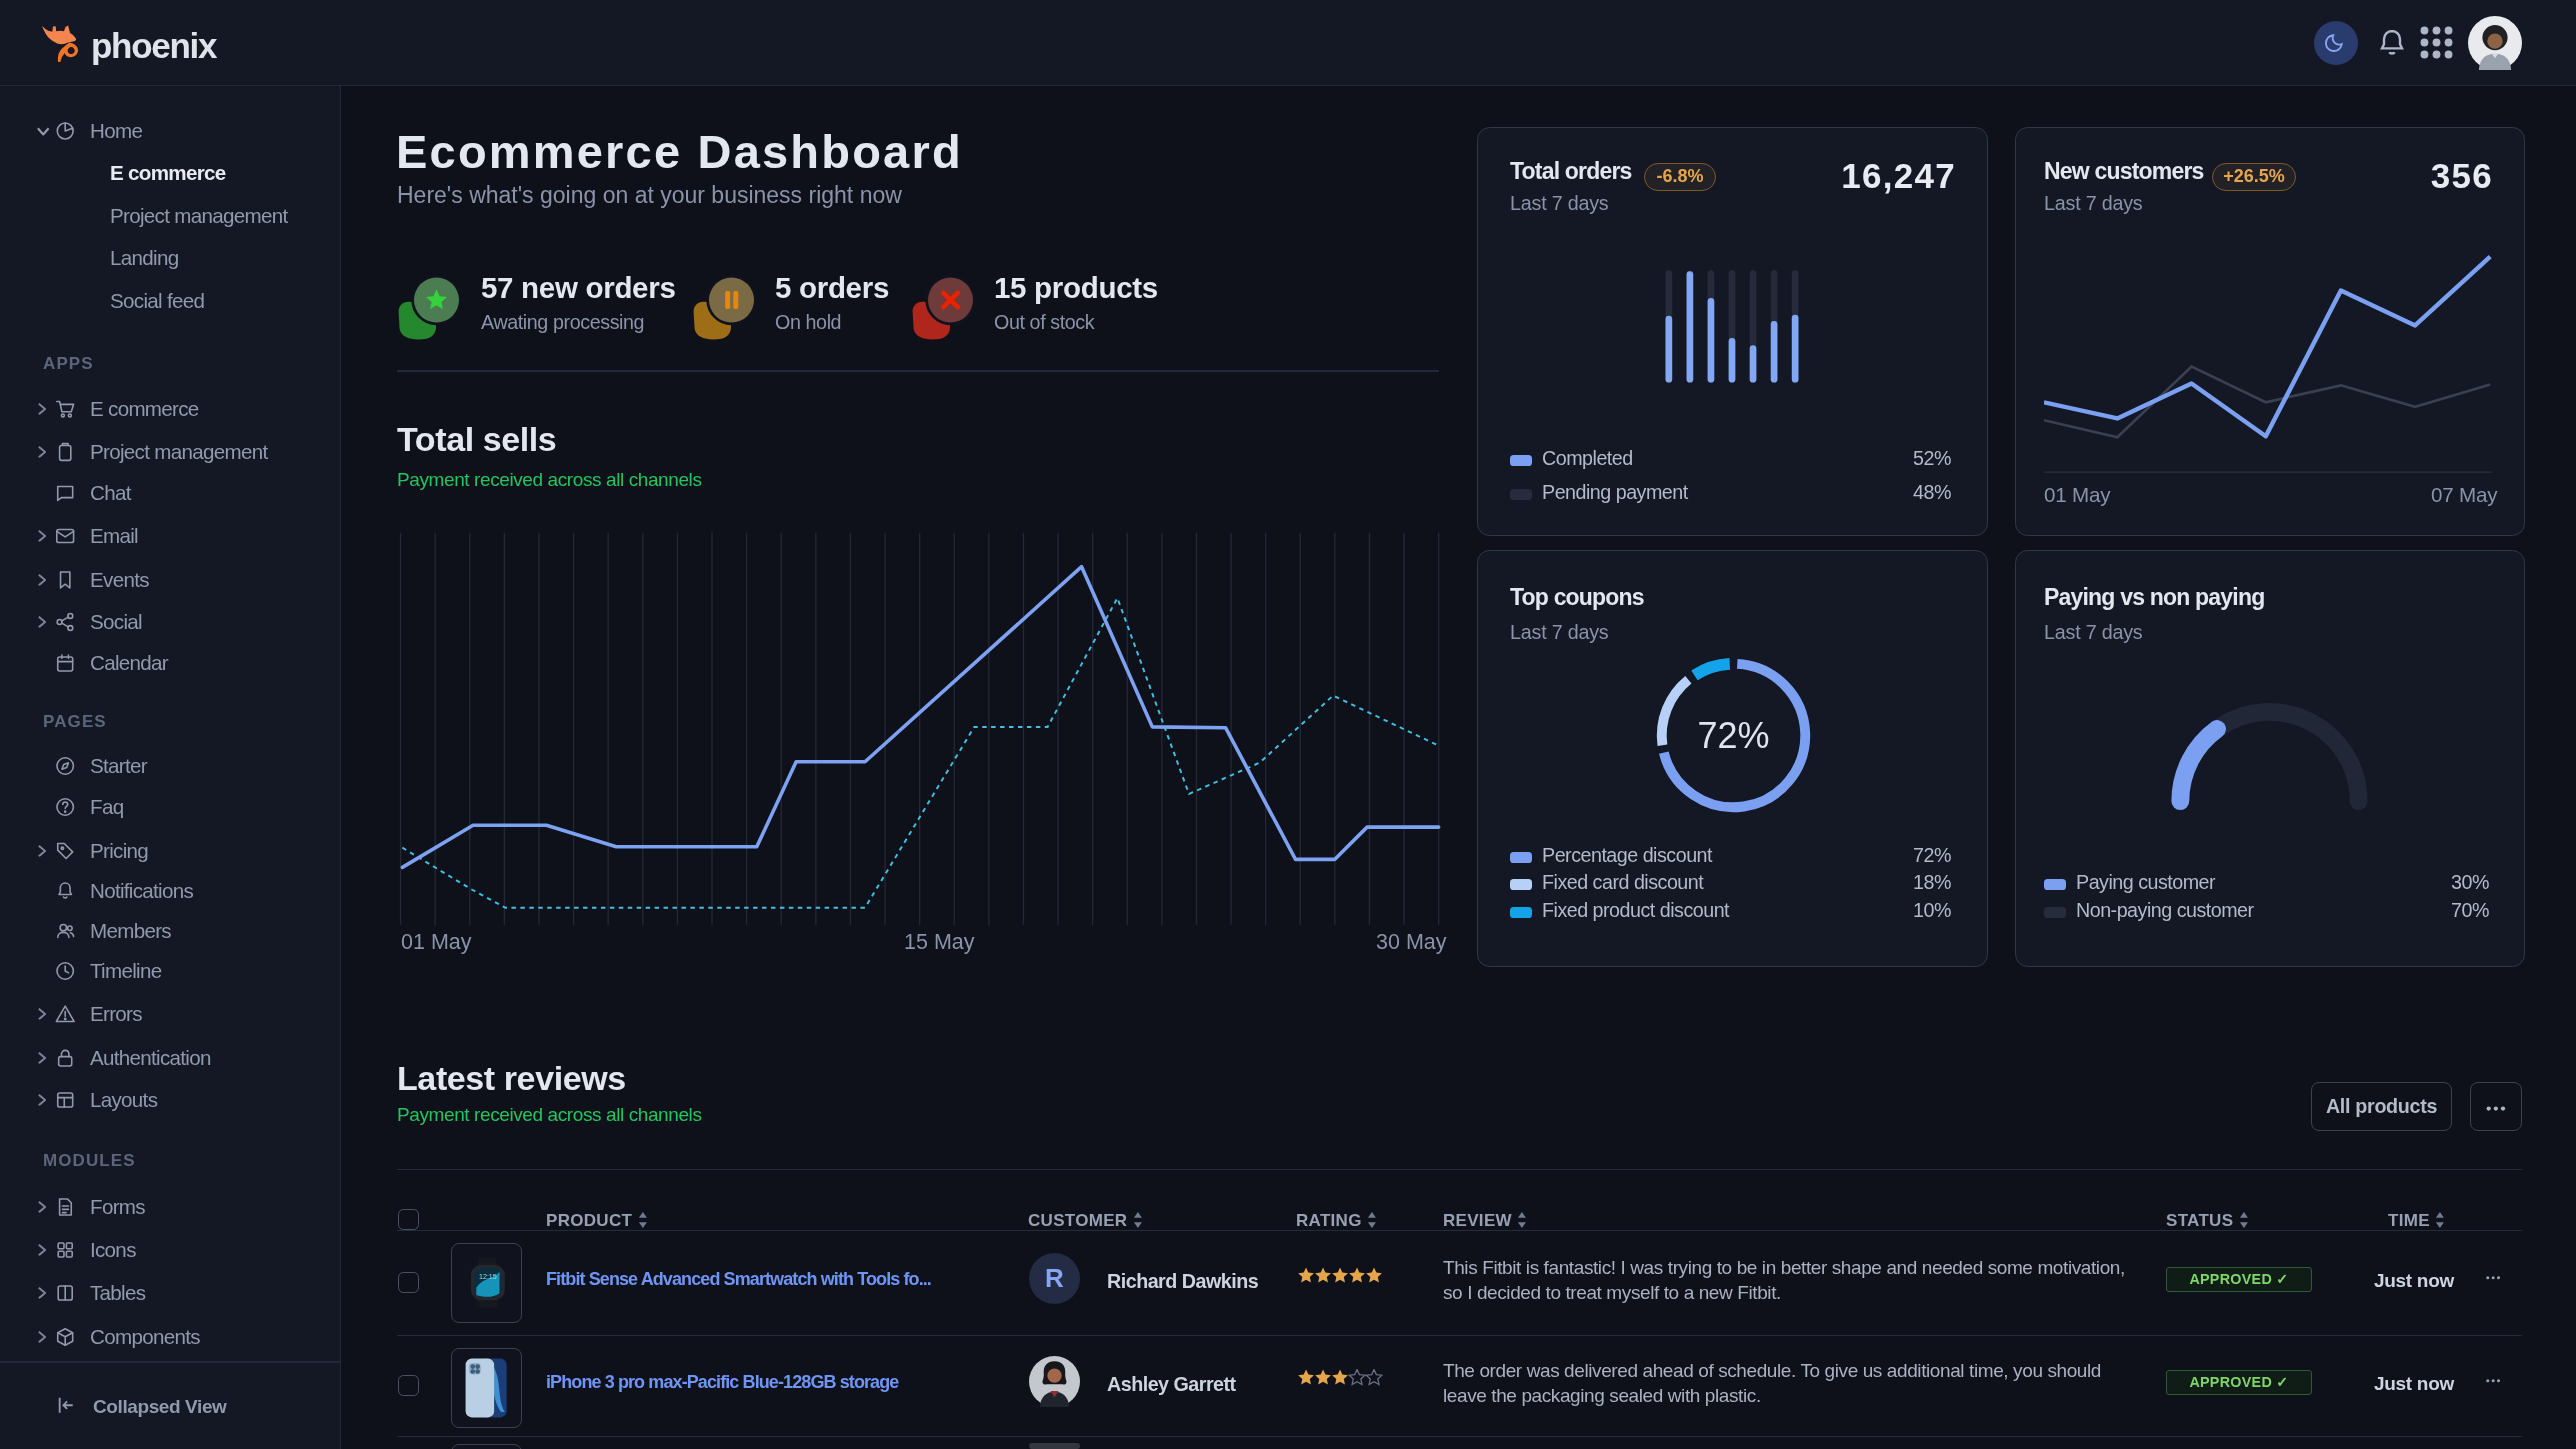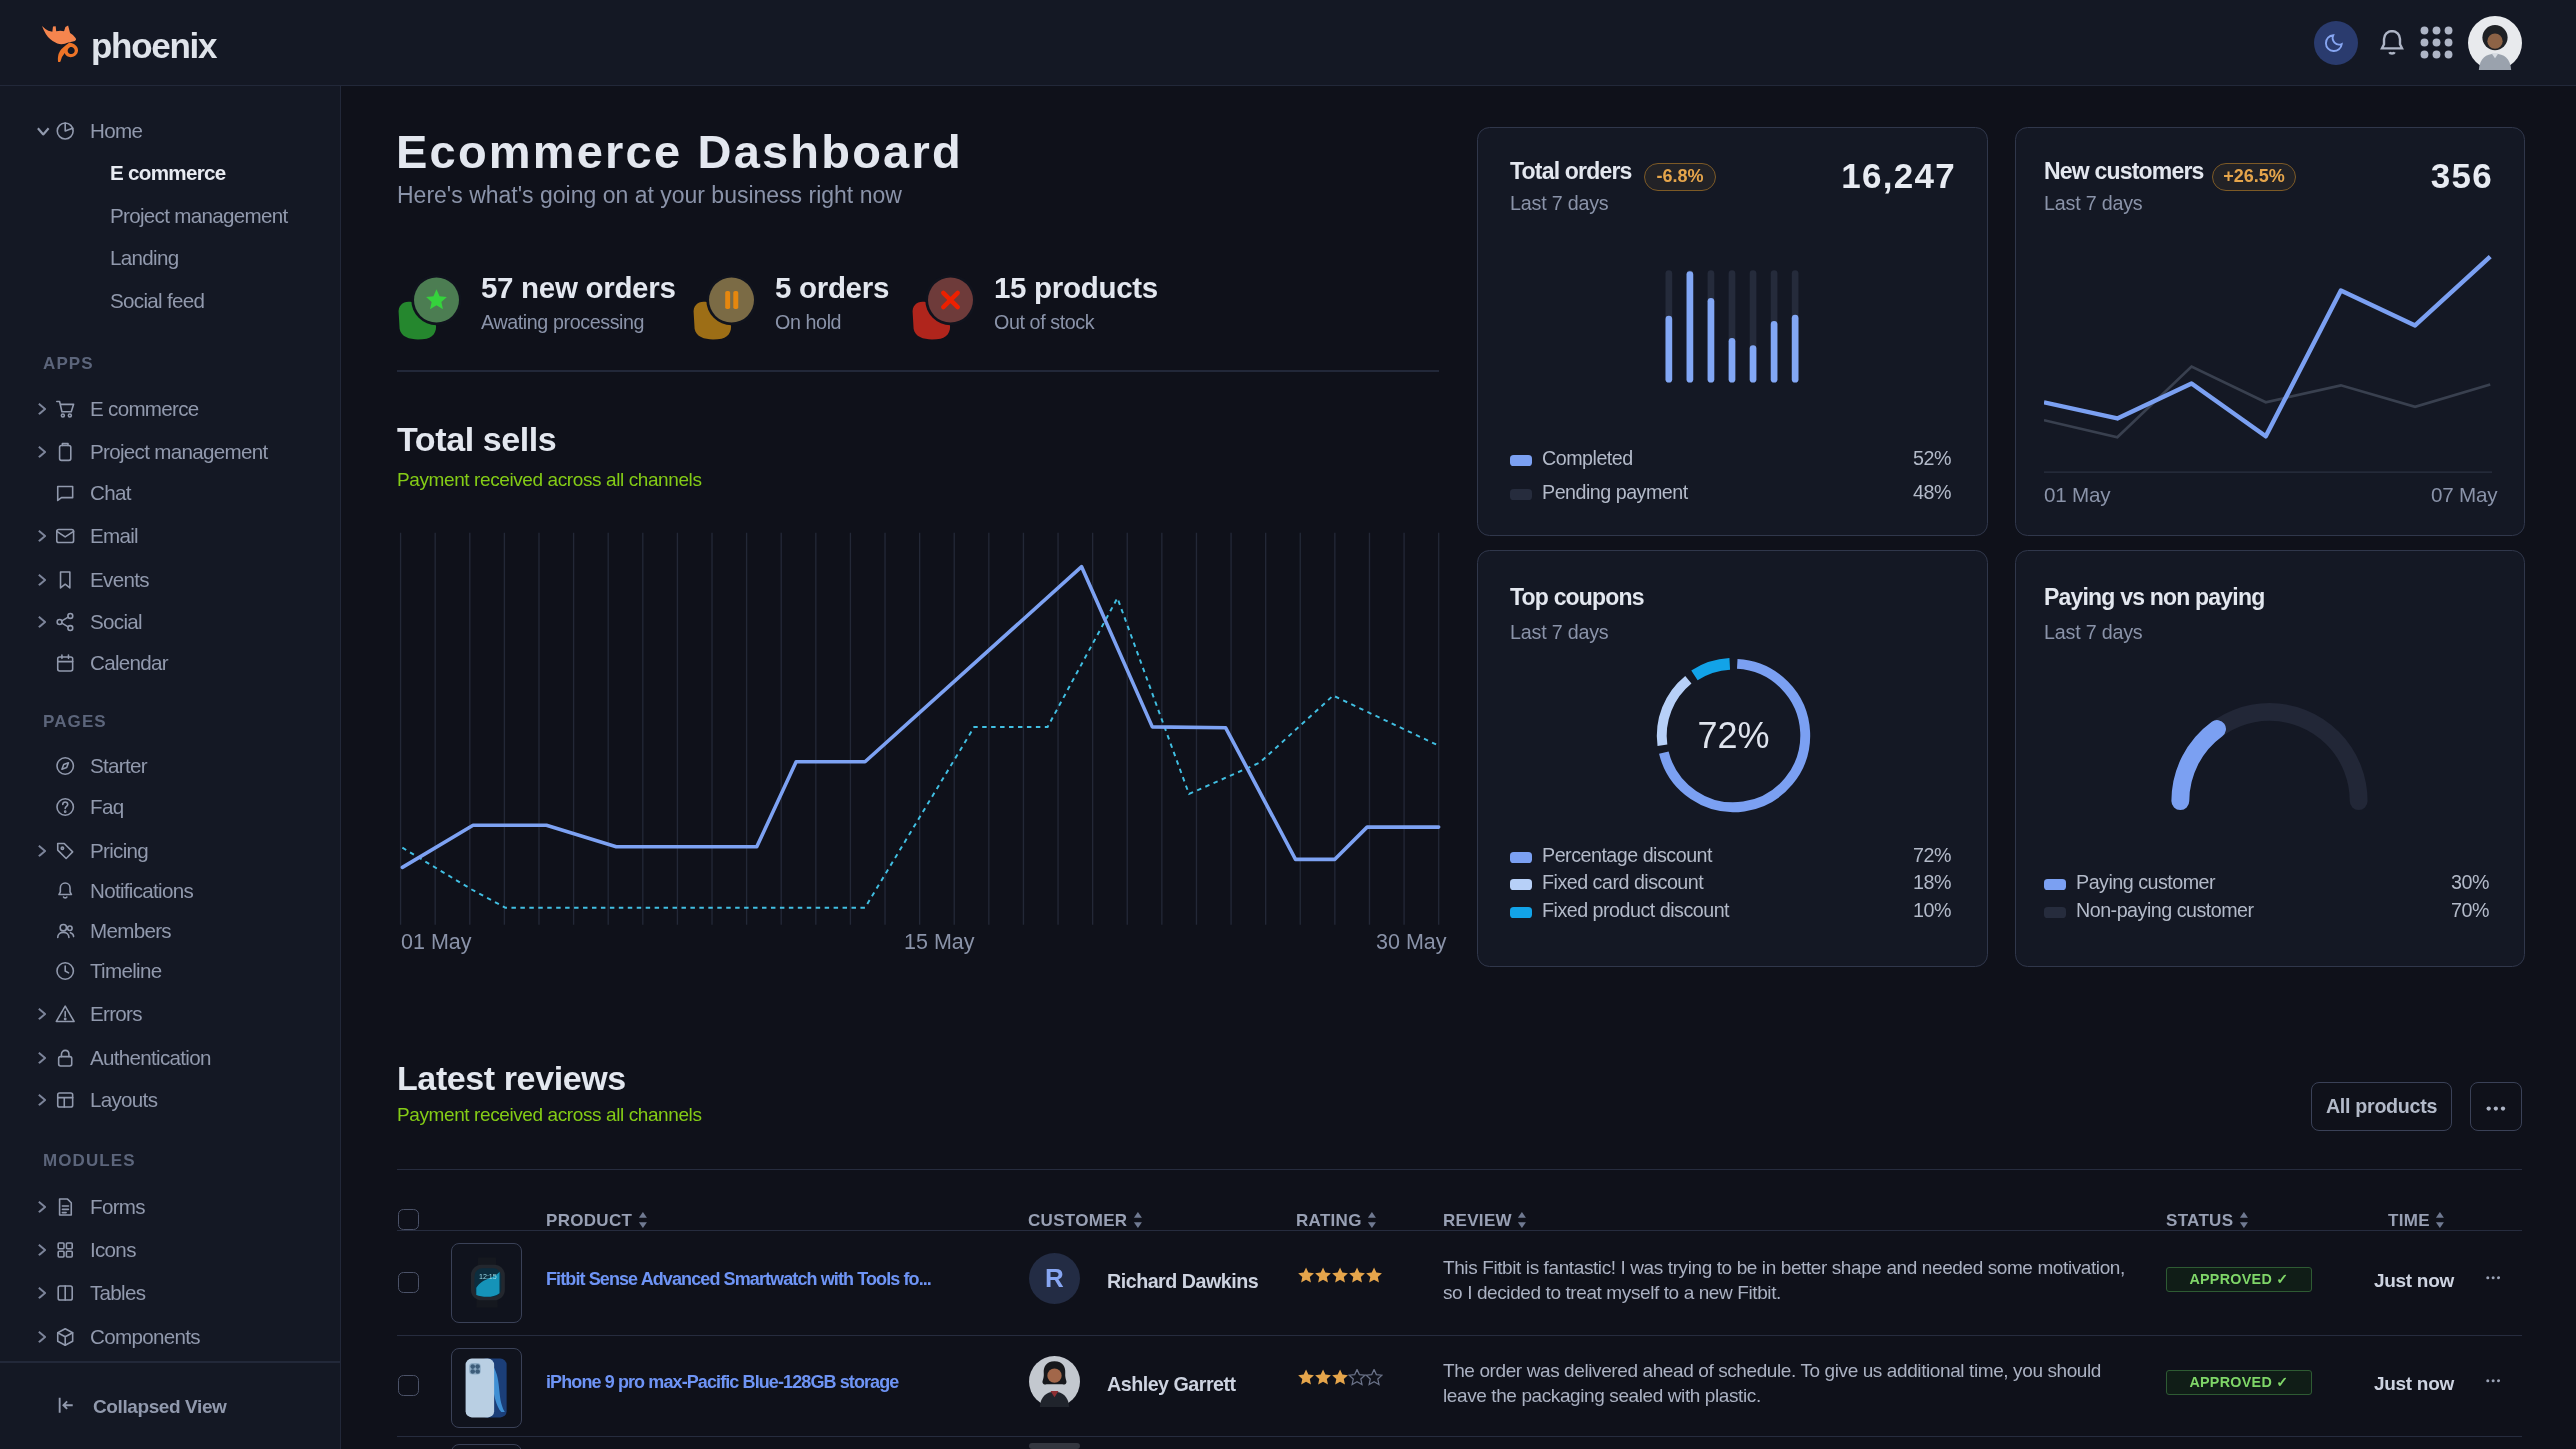--- a/index.html
+++ b/index.html
@@ -28,21 +28,21 @@
   
   .h1 { position:absolute; left:396px; top:124px; font-size:47px; font-weight:700; color:#e3e7ef; letter-spacing:2.2px; }
   .sub1 { position:absolute; left:397px; top:182px; font-size:23px; color:#8a93a9; }
 
   .statbig { font-size:29.5px; font-weight:700; color:#e3e7ef; letter-spacing:-0.3px; }
   .statsub { font-size:19.7px; color:#8a93a9; letter-spacing:-0.4px; }
 
   .divider { position:absolute; background:#222839; height:1.8px; }
 
   .h2 { font-size:34px; font-weight:700; color:#e3e7ef; letter-spacing:-0.4px; }
-  .subh { font-size:19px; color:#84cc16; letter-spacing:-0.4px; }
+  .subh { font-size:19px; color:#22c55e; letter-spacing:-0.4px; }
   .axlbl { position:absolute; font-size:21.5px; color:#8a93a9; }
 
   .selectbox { position:absolute; left:1109px; top:443px; width:345px; height:47px; border:1.8px solid #3a4157; border-radius:8px; }
   .selectbox .txt { position:absolute; left:23px; top:11.6px; font-size:19.7px; color:#b3bac9; }
 
   
   .card { position:absolute; background:#141824; border:1.8px solid #30374b; border-radius:12.5px; }
   .cardtitle { position:absolute; font-size:23px; font-weight:700; color:#e3e7ef; letter-spacing:-0.8px; }
   .badge { position:absolute; height:28px; border:1.8px solid #7d5a26; border-radius:14.3px; background:rgba(229,165,75,0.07); color:#e5a54b; font-size:18px; font-weight:600; line-height:25px; text-align:center; }
   .bigval { position:absolute; font-size:35px; font-weight:700; color:#e8ebf2; text-align:right; letter-spacing:1.3px; }
@@ -564,21 +564,21 @@
       <svg class="abs" style="left:460px;top:1355px" width="54" height="66" viewBox="0 0 60 74">
         <rect x="22" y="4" width="30" height="66" rx="7" fill="#1b3e78"></rect>
         <path d="M28 12 C40 28 34 48 46 64 L50 64 C40 46 48 26 34 8 Z" fill="#3f8fd4"></path>
         <rect x="6" y="4" width="32" height="66" rx="7" fill="#b9cfe3"></rect>
         <rect x="10" y="9" width="13" height="13" rx="4" fill="#8fadc6"></rect>
         <circle cx="14" cy="13" r="2.6" fill="#3d5d7a"></circle>
         <circle cx="19.5" cy="13" r="2.6" fill="#3d5d7a"></circle>
         <circle cx="14" cy="18.5" r="2.6" fill="#3d5d7a"></circle>
         <circle cx="19.5" cy="18.5" r="2.6" fill="#3d5d7a"></circle>
       </svg>
-      <div class="plink" style="left:546px;top:1372px;">iPhone 9 pro max-Pacific Blue-128GB storage</div>
+      <div class="plink" style="left:546px;top:1372px;">iPhone 3 pro max-Pacific Blue-128GB storage</div>
       <svg class="abs" style="left:1029px;top:1356px" width="51" height="51" viewBox="0 0 57 57">
         <circle cx="28.5" cy="28.5" r="28.5" fill="#c3c8cf"></circle>
         <path d="M28.5 6 C19 6 16 13 16.5 19 C17 26 14 28 15.5 30.5 C17 33 19.5 31.5 19.5 31.5 L37.5 31.5 C37.5 31.5 40 33 41.5 30.5 C43 28 40 26 40.5 19 C41 13 38 6 28.5 6 Z" fill="#17181c"></path>
         <circle cx="28.5" cy="22" r="8" fill="#a2674a"></circle>
         <path d="M12 57 C13 45 20 40 28.5 40 C37 40 44 45 45 57 Z" fill="#20242c"></path>
         <path d="M24 39 L28.5 46 L33 39 Z" fill="#8e2f33"></path>
       </svg>
       <div class="cname" style="left:1107px;top:1373px;">Ashley Garrett</div>
       <svg class="abs" style="left:1298px;top:1369px" width="85" height="18" viewBox="0 0 95 20">
         <path transform="translate(0,0)" d="M9 0.5 L11.6 6.2 L17.8 6.9 L13.2 11.1 L14.5 17.2 L9 14.1 L3.5 17.2 L4.8 11.1 L0.2 6.9 L6.4 6.2 Z" fill="#e5a54b" stroke="none" stroke-width="1.4"></path>

